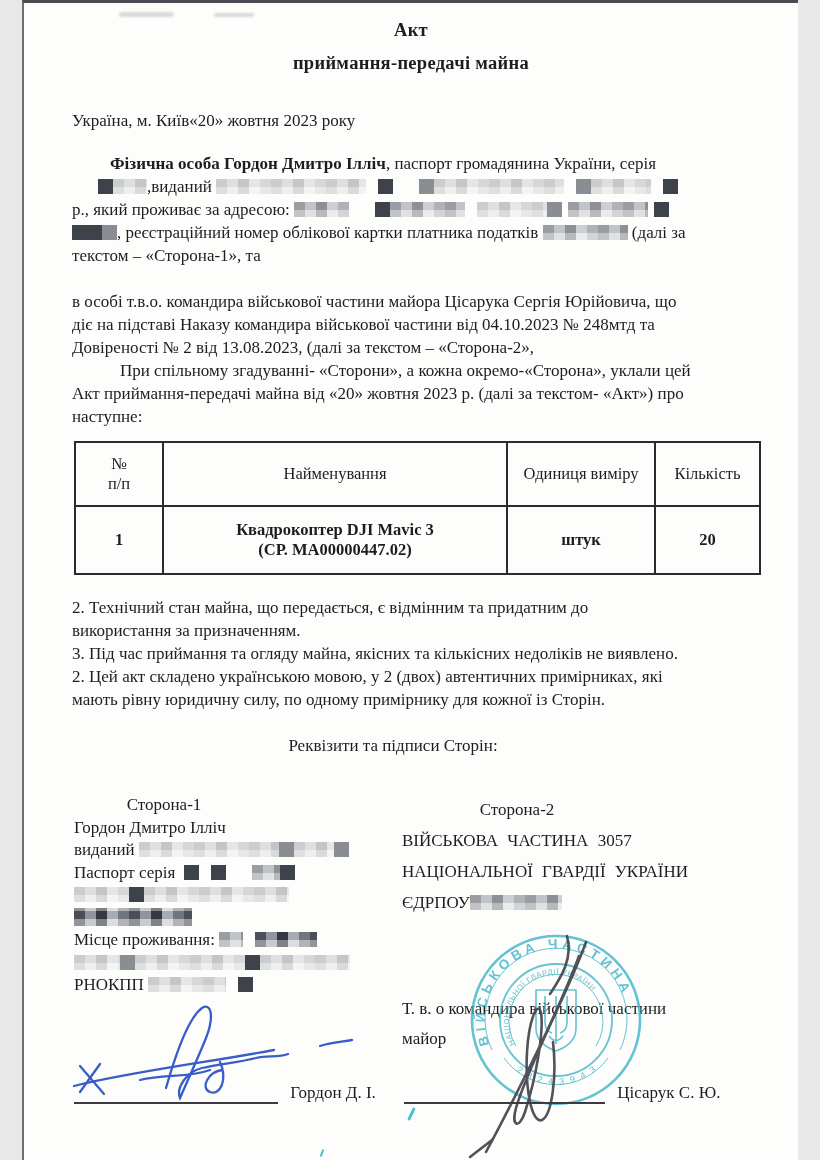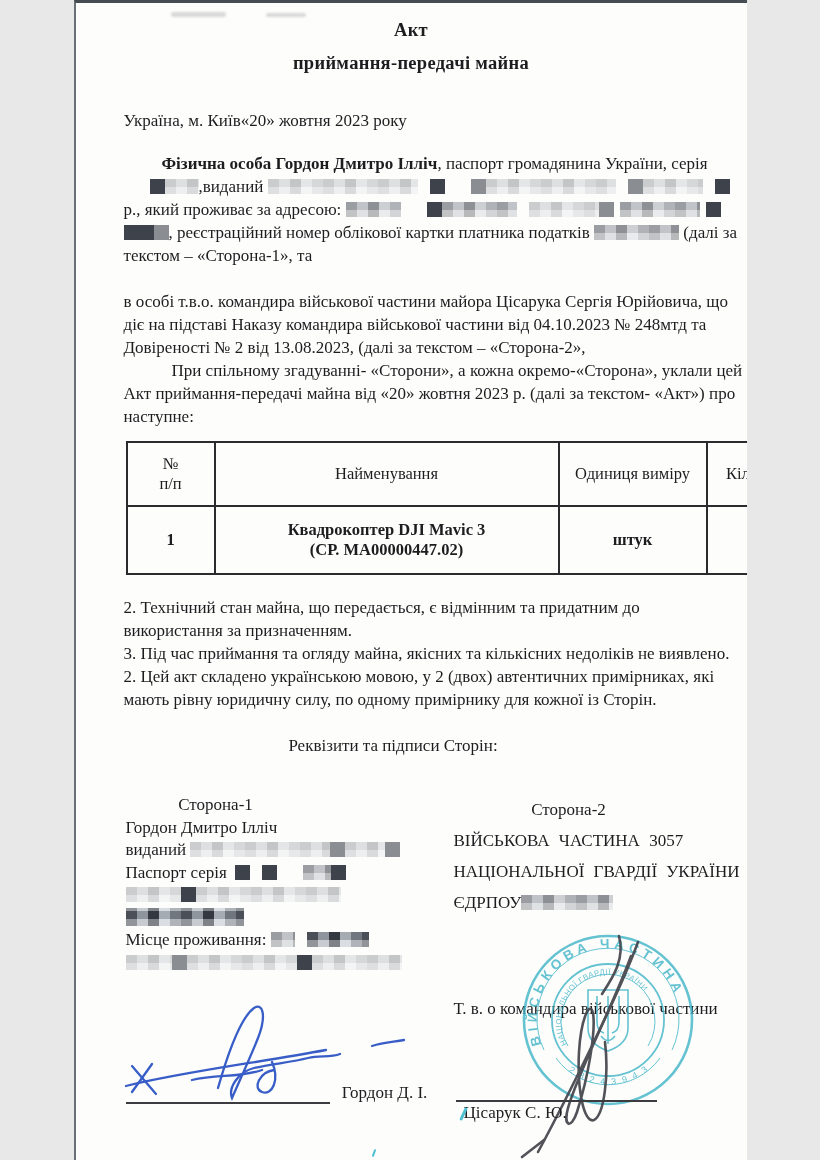--- a/index.html
+++ b/index.html
@@ -1,17 +1,17 @@
 <!DOCTYPE html>
 <html><head>
 <meta charset="utf-8">
 <style>
   html,body{margin:0;padding:0;background:#e8e8e8;}
   .page{
-    position:relative;width:673px;height:1160px;box-sizing:border-box;
+    position:relative;width:776px;height:1160px;box-sizing:border-box;
     background:#fdfdfc;margin:0 auto;overflow:hidden;
     border-top:3px solid #474c53;border-left:2px solid #6a6f76;
     font-family:"Liberation Serif","DejaVu Serif",serif;color:#1d1d20;
     font-size:17px;
   }
   .smudge{position:absolute;background:#d9d9d9;border-radius:3px;filter:blur(1px);}
   .center{text-align:center;}
   .title{font-weight:bold;font-size:18.5px;letter-spacing:.3px;}
   .t1{padding-top:17px;}
   .t2{margin-top:12px;}
@@ -121,31 +121,33 @@
 
   <div class="abs colL">
     <div class="ttl">Сторона-1</div>
     <div>Гордон Дмитро Ілліч</div>
     <div><span>виданий</span>&nbsp;<span class="px ghost" style="width:140px;"></span><span class="sq m"></span><span class="px ghost" style="width:40px;"></span><span class="sq m"></span></div>
     <div><span>Паспорт серія</span>&nbsp;&nbsp;<span class="sq"></span><span class="gap12"></span><span class="sq"></span><span class="gap26"></span><span class="px mid" style="width:28px;"></span><span class="sq"></span></div>
     <div><span class="px ghost" style="width:55px;"></span><span class="sq"></span><span class="px ghost" style="width:145px;"></span></div>
     <div><span class="px tall" style="width:118px;"></span></div>
     <div><span>Місце проживання:</span>&nbsp;<span class="px mid" style="width:24px;"></span><span class="gap12"></span><span class="px" style="width:62px;"></span></div>
     <div><span class="px ghost" style="width:46px;"></span><span class="sq m"></span><span class="px ghost" style="width:110px;"></span><span class="sq"></span><span class="px ghost" style="width:90px;"></span></div>
+    <div><span>РНОКПП</span>&nbsp;<span class="px ghost" style="width:78px;"></span><span class="gap12"></span><span class="sq"></span></div>
   </div>
 
   <div class="abs colR">
     <div class="ttl">Сторона-2</div>
     <div class="wsp">ВІЙСЬКОВА ЧАСТИНА 3057</div>
     <div class="wsp">НАЦІОНАЛЬНОЇ ГВАРДІЇ УКРАЇНИ</div>
     <div><span>ЄДРПОУ</span><span class="px mid" style="width:92px;"></span></div>
   </div>
 
   <div class="abs tvo">
     <div>Т. в. о командира військової частини</div>
+    <div>майор</div>
   </div>
 
   <svg class="abs" style="left:443px;top:928px;opacity:.78;" width="178" height="178" viewBox="-89 -89 178 178">
     <g fill="none" stroke="#3ab2c6">
       <circle r="84" stroke-width="2.6"></circle>
       <circle r="56" stroke-width="1.8"></circle>
       <path id="arcO" d="M -64,30 A 71 71 0 1 1 64,30"></path>
       <path id="arcI" d="M -40,26 A 47 47 0 1 1 40,26"></path>
       <path id="arcB" d="M -52,38 A 64 64 0 0 0 52,38"></path>
     </g>

